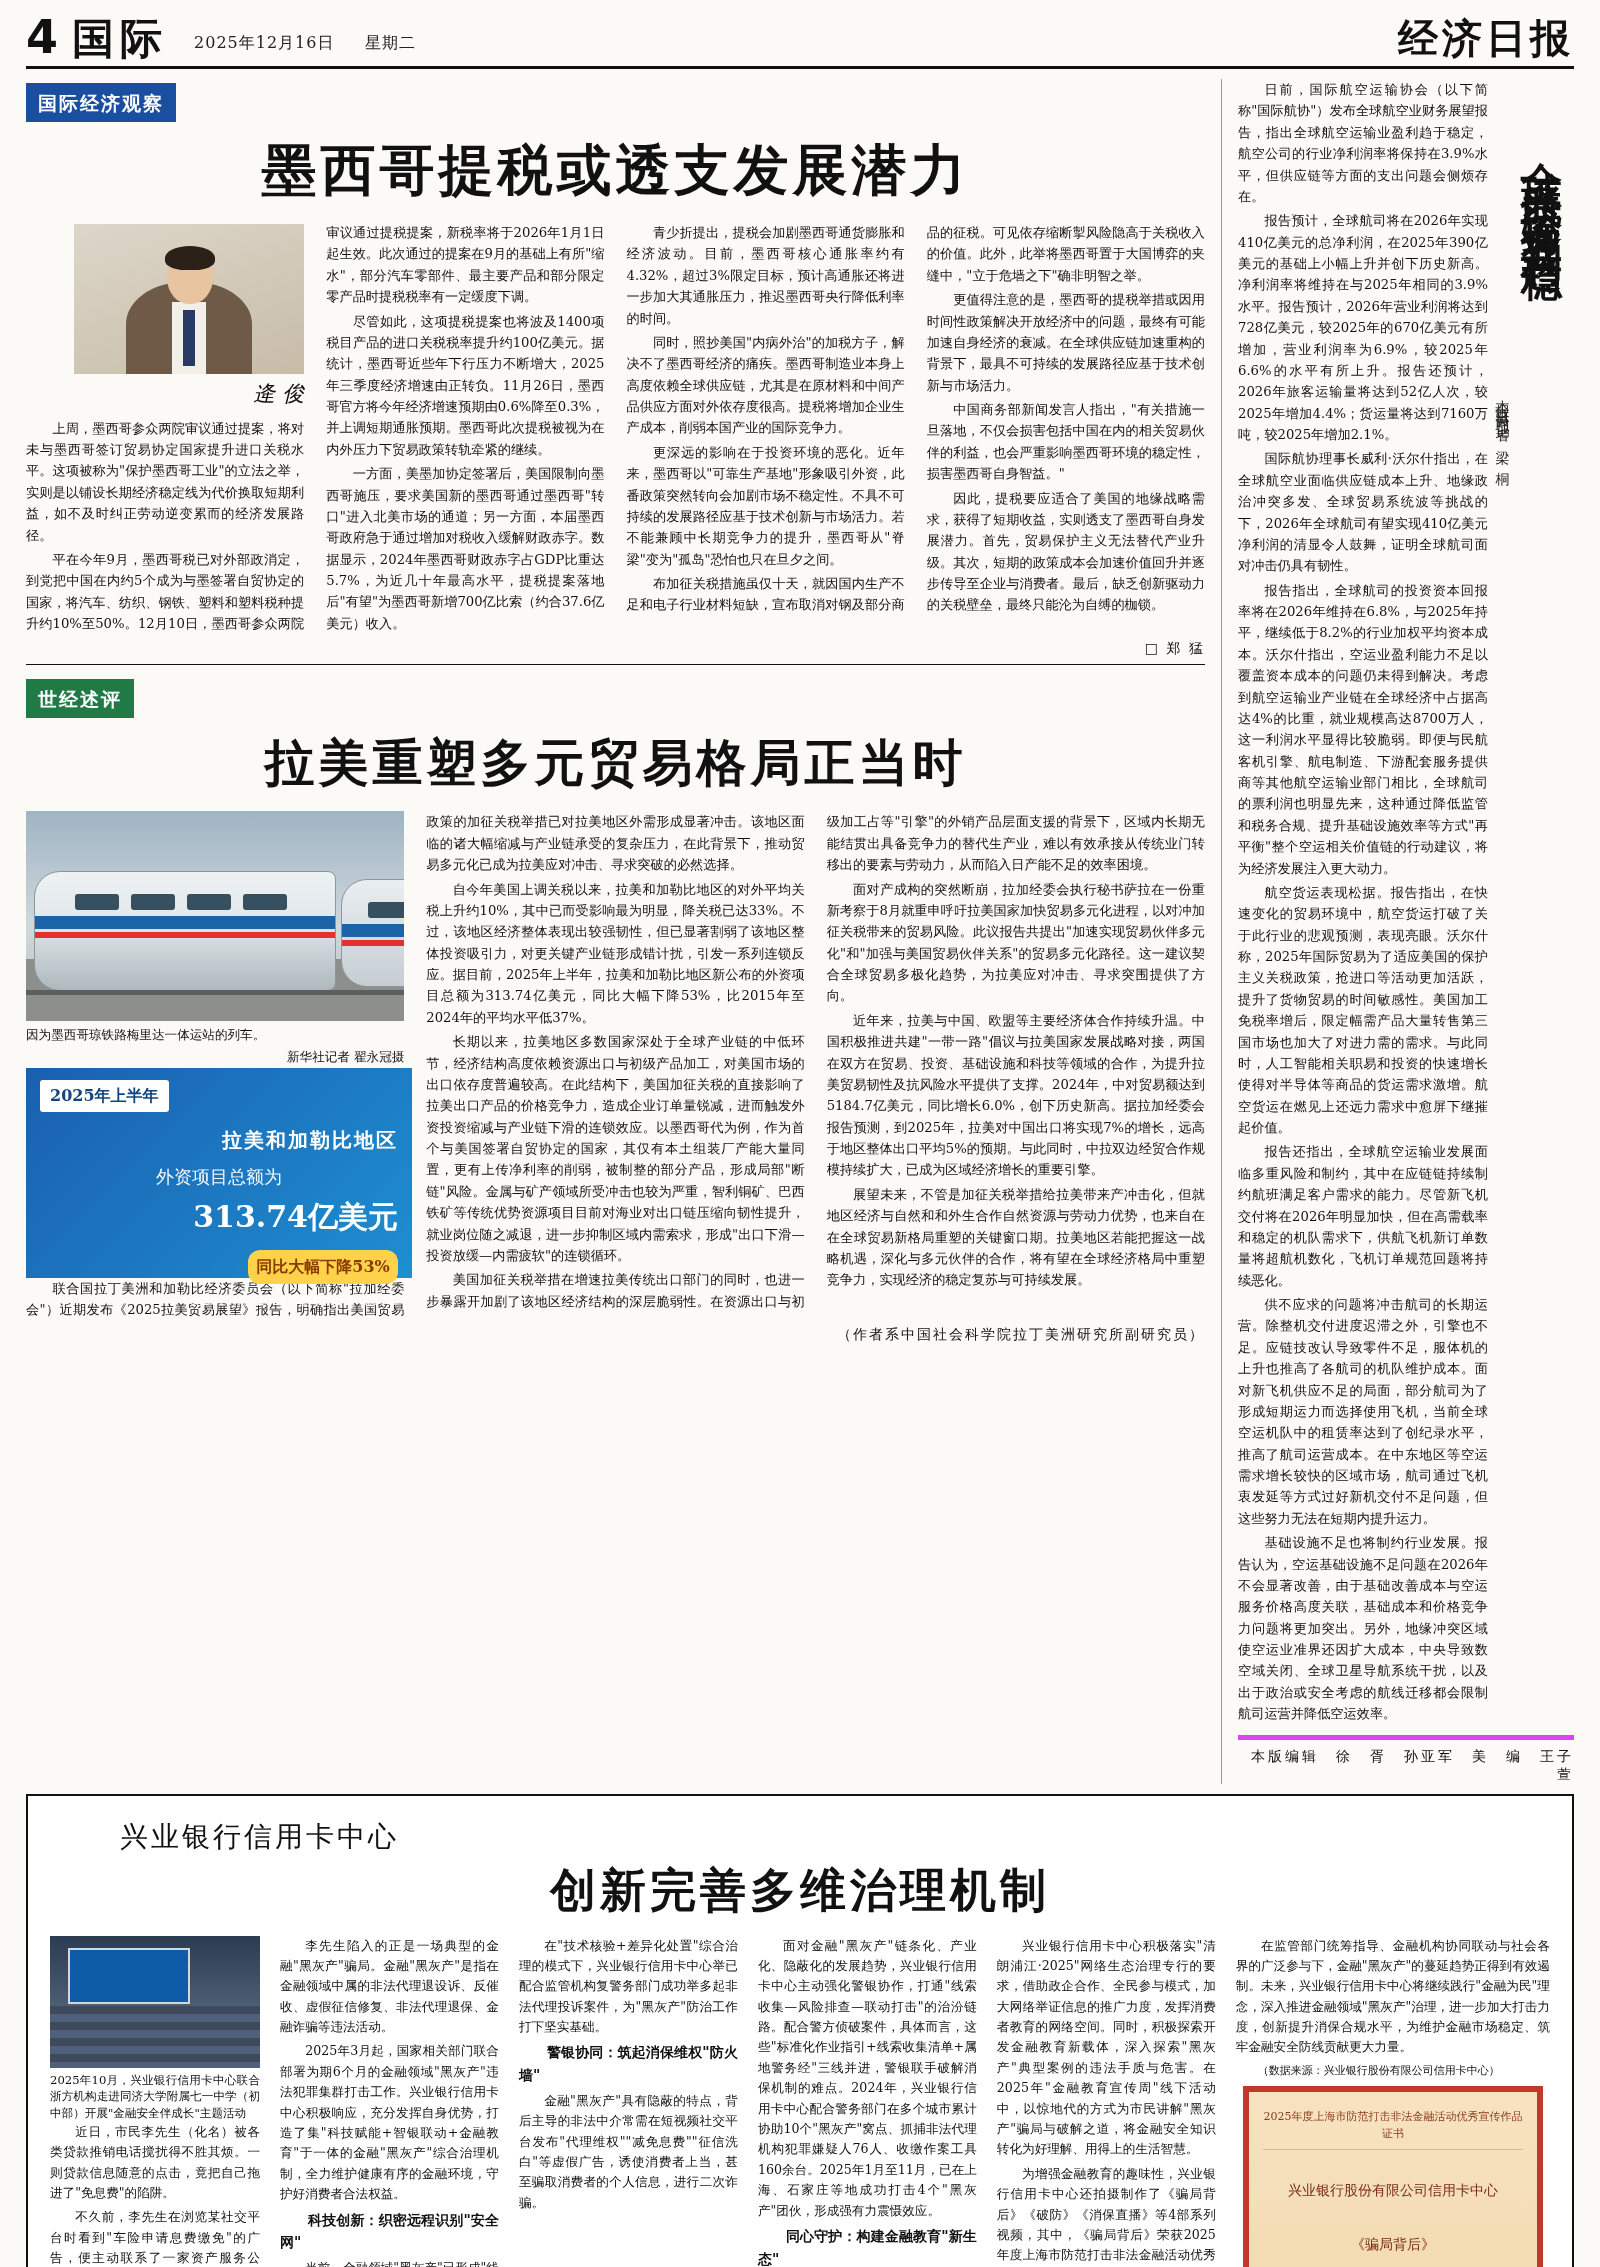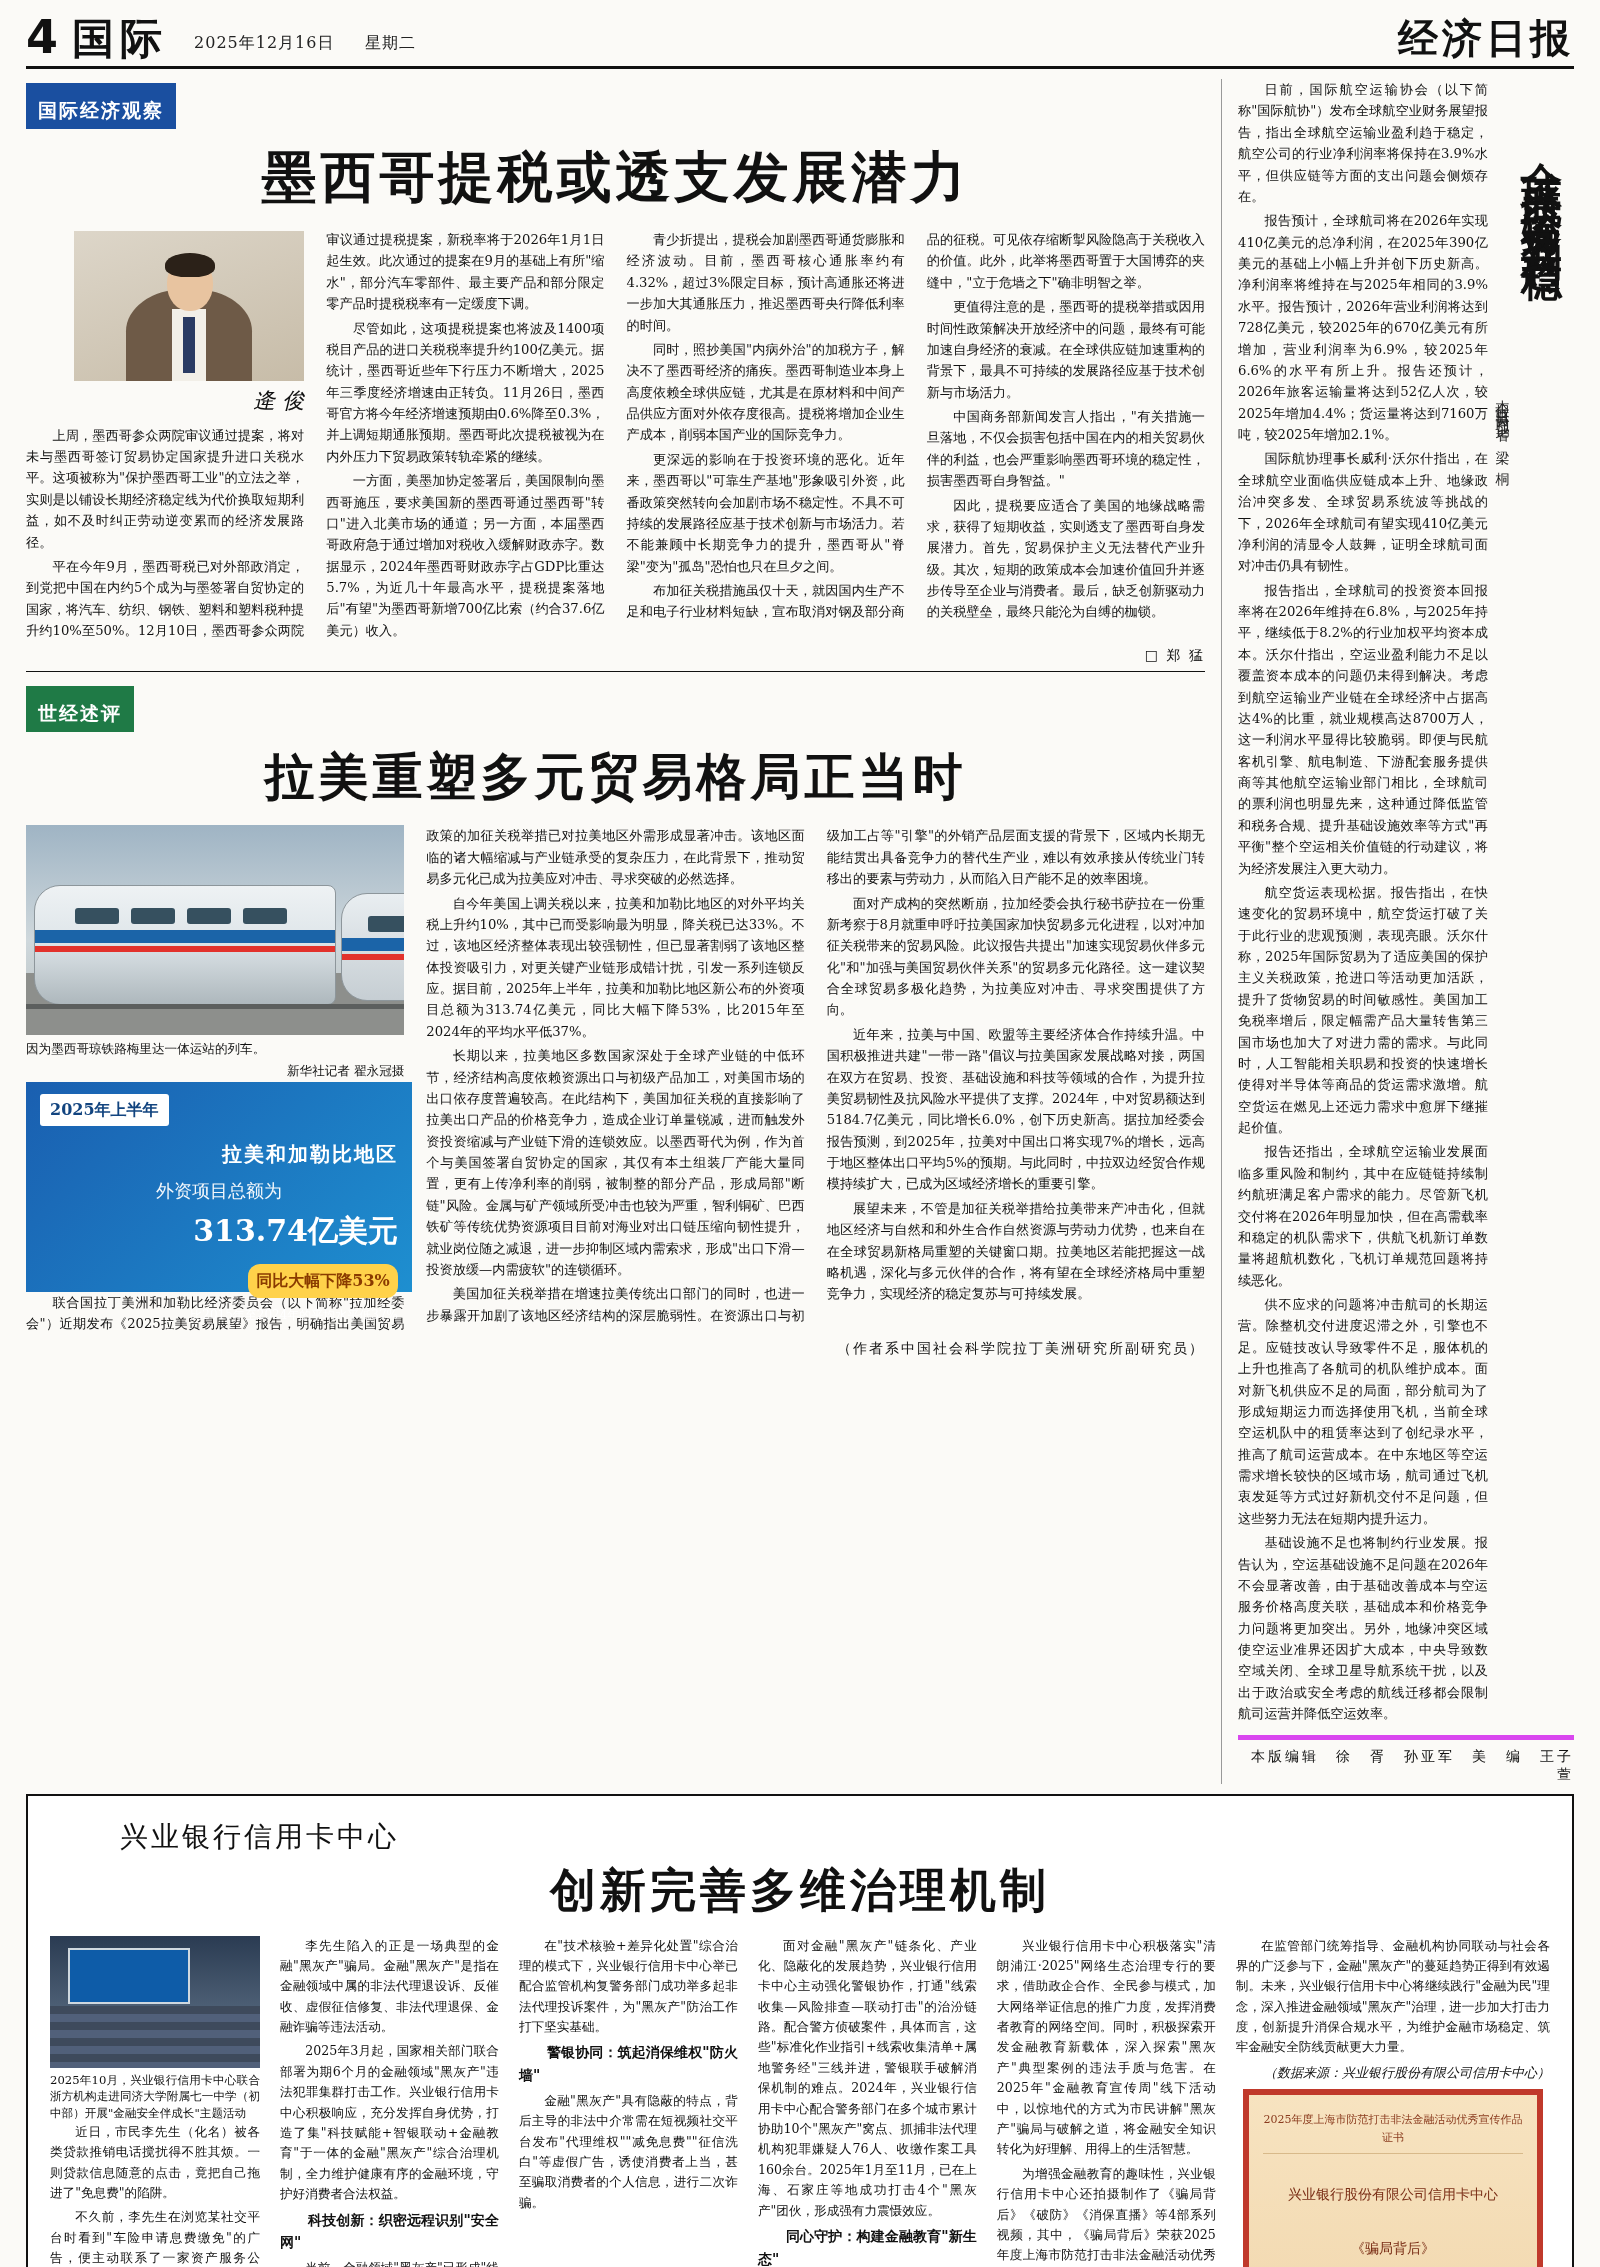--- a/index.html
+++ b/index.html
@@ -21,21 +21,21 @@
   .brand{margin-left:auto;font-size:40px;font-weight:bold;letter-spacing:4px;line-height:1;color:#111;
          border-bottom:none;padding-bottom:2px;}
 
   
   .body-grid{display:flex;margin-top:10px;}
   .left-col{width:1195px;padding-right:16px;box-sizing:border-box;}
   .right-col{width:355px;padding-left:16px;border-left:1px solid #999;box-sizing:border-box;position:relative;}
 
   
   .kicker{display:inline-block;background:#1a4fa0;color:#fff;font-size:19px;font-weight:bold;
-          padding:15px 12px 5px;letter-spacing:2px;margin:4px 0 2px;}
+          padding:8px 12px 5px;letter-spacing:2px;margin:4px 0 2px;}
   .kicker.green{background:#1f7a46;}
   .headline{font-size:55px;font-weight:bold;text-align:center;letter-spacing:4px;margin:10px 0 14px;
             font-family:"DejaVu Sans","Liberation Sans",sans-serif;}
   .headline2{font-size:50px;}
   .rule{border-top:1px solid #111;margin:6px 0 10px;}
 
   
   .cols4{column-count:4;column-gap:22px;column-rule:none;font-size:13.2px;line-height:1.62;text-align:justify;}
   .cols3{column-count:3;column-gap:22px;font-size:13.2px;line-height:1.62;text-align:justify;}
   .cols4 p,.cols3 p{margin:0 0 3px;text-indent:2em;}
@@ -104,21 +104,21 @@
   .ad-col5{width:230px;}
   .ad-col6{width:330px;}
   .conf-photo{width:210px;height:132px;background:linear-gradient(#2a3b52,#6b7d92);position:relative;overflow:hidden;}
   .cp-screen{position:absolute;left:18px;top:12px;width:118px;height:52px;background:#0e5ca8;border:2px solid #cfd8df;}
   .cp-rows{position:absolute;left:0;right:0;bottom:0;height:62px;background:repeating-linear-gradient(#3e4a5c 0 8px,#51607a 8px 16px);}
   .cp-caption{font-size:11.6px;line-height:1.45;margin-top:4px;text-align:justify;}
   .cert{width:300px;height:380px;background:linear-gradient(#f7e3c0,#efd2a5);border:6px solid #c0392b;
         box-sizing:border-box;padding:16px 14px;position:relative;margin:6px auto 0;}
   .cert-top{font-size:11px;text-align:center;color:#8a3b1e;border-bottom:1px solid #d8b98a;padding-bottom:6px;}
   .cert-mid{font-size:14px;text-align:center;margin-top:26px;color:#7a2e16;line-height:2;}
-  .ad-note{font-size:13px;text-align:right;margin-top:6px;font-style:italic;}
+  .ad-note{font-size:11px;margin-top:6px;}
 </style>
 </head>
 <body>
 
 <div class="page">
 
   <div class="masthead">
     <div class="page-no">4</div>
     <div class="section-name">国际</div>
     <div class="date-line">

